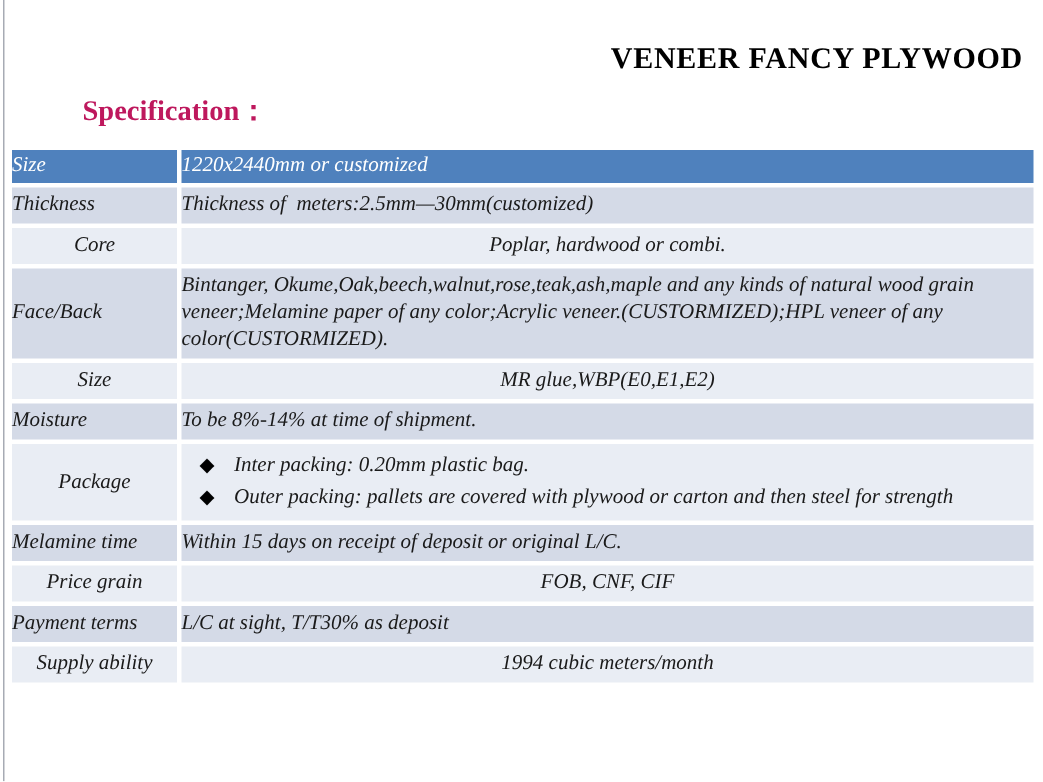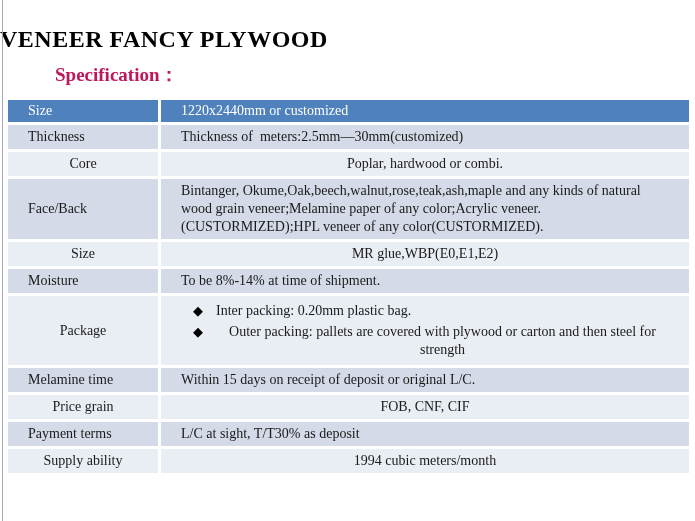--- a/index.html
+++ b/index.html
@@ -20,22 +20,22 @@
     position: absolute;
     left: 2px;
     top: 0;
     width: 1px;
     height: 521px;
     background: var(--page-edge-line, #a7abb4);
   }
   .page-title {
     margin-top: 22px;
     width: 682px;
-    text-align: left;
-    font-size: 24px;
+    text-align: right;
+    font-size: 20px;
     font-weight: bold;
     letter-spacing: 0.5px;
     line-height: 34px;
     color: #000000;
   }
   .section-label {
     margin-top: 7px;
     margin-left: 55px;
     font-size: 19px;
     font-weight: bold;
@@ -45,24 +45,25 @@
   table.spec-table {
     margin-left: 5px;
     margin-top: 10px;
     width: 687px;
     border-collapse: separate;
     border-spacing: 3px;
     table-layout: fixed;
     font-size: 14px;
   }
   td {
-    padding: 3px 20px;
+    padding: 3px 0;
     line-height: 18px;
     vertical-align: middle;
     word-wrap: break-word;
+    font-style: italic;
   }
   td.label-cell { width: 110px; }
   td.value-cell { white-space: pre-wrap; }
   tr.header td {
     background: var(--header-bg, #4f81bd);
     color: var(--header-text, #ffffff);
     padding-top: 2px;
     padding-bottom: 2px;
   }
   tr.dark td  { background: var(--band-dark, #d4dae7); }

